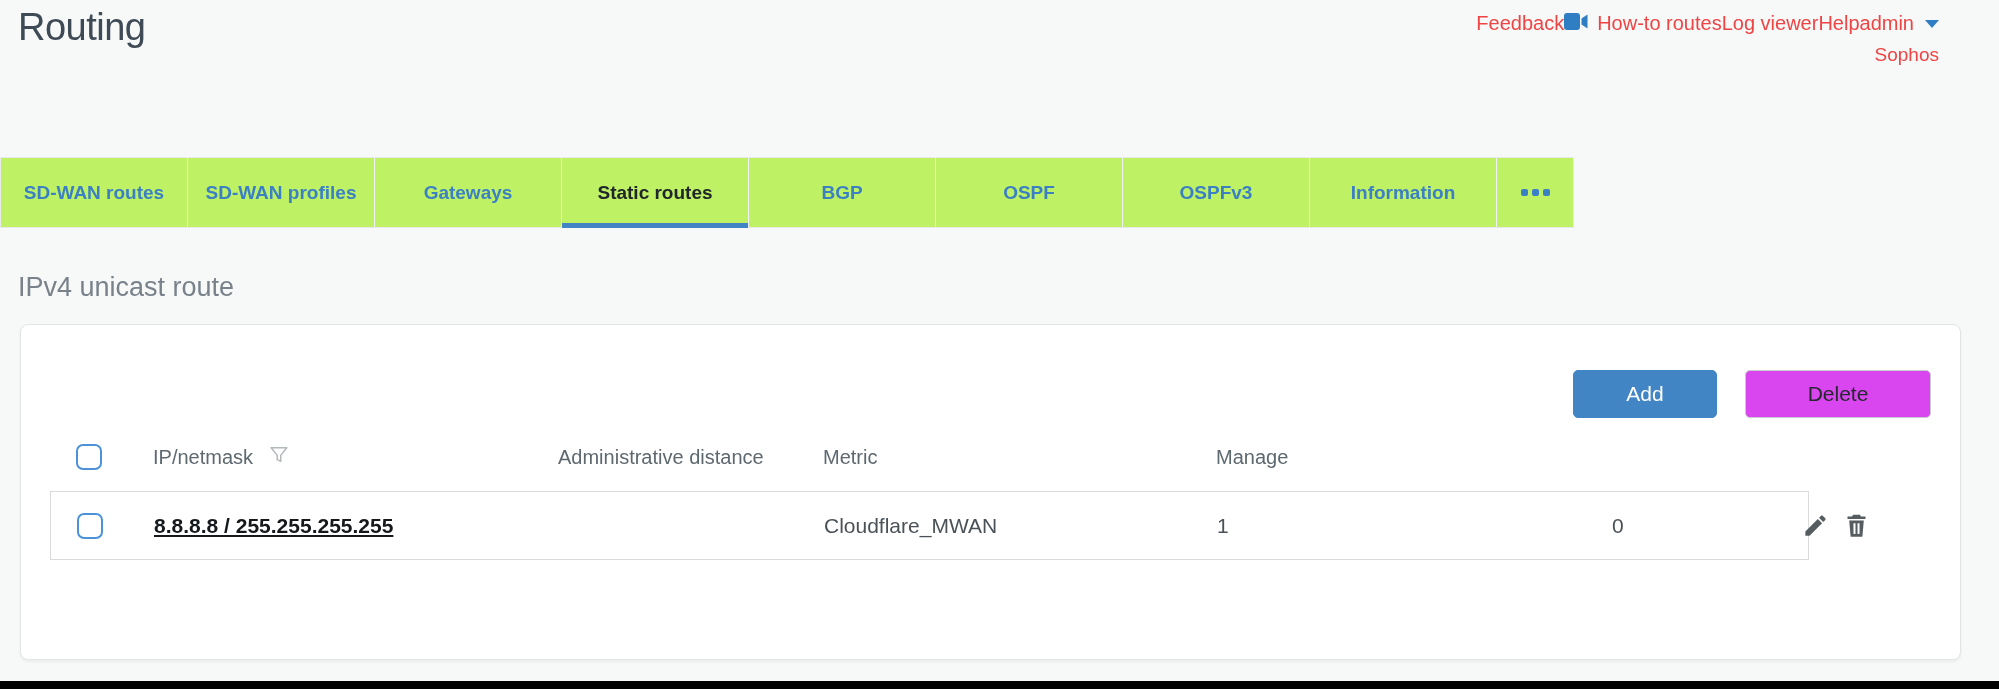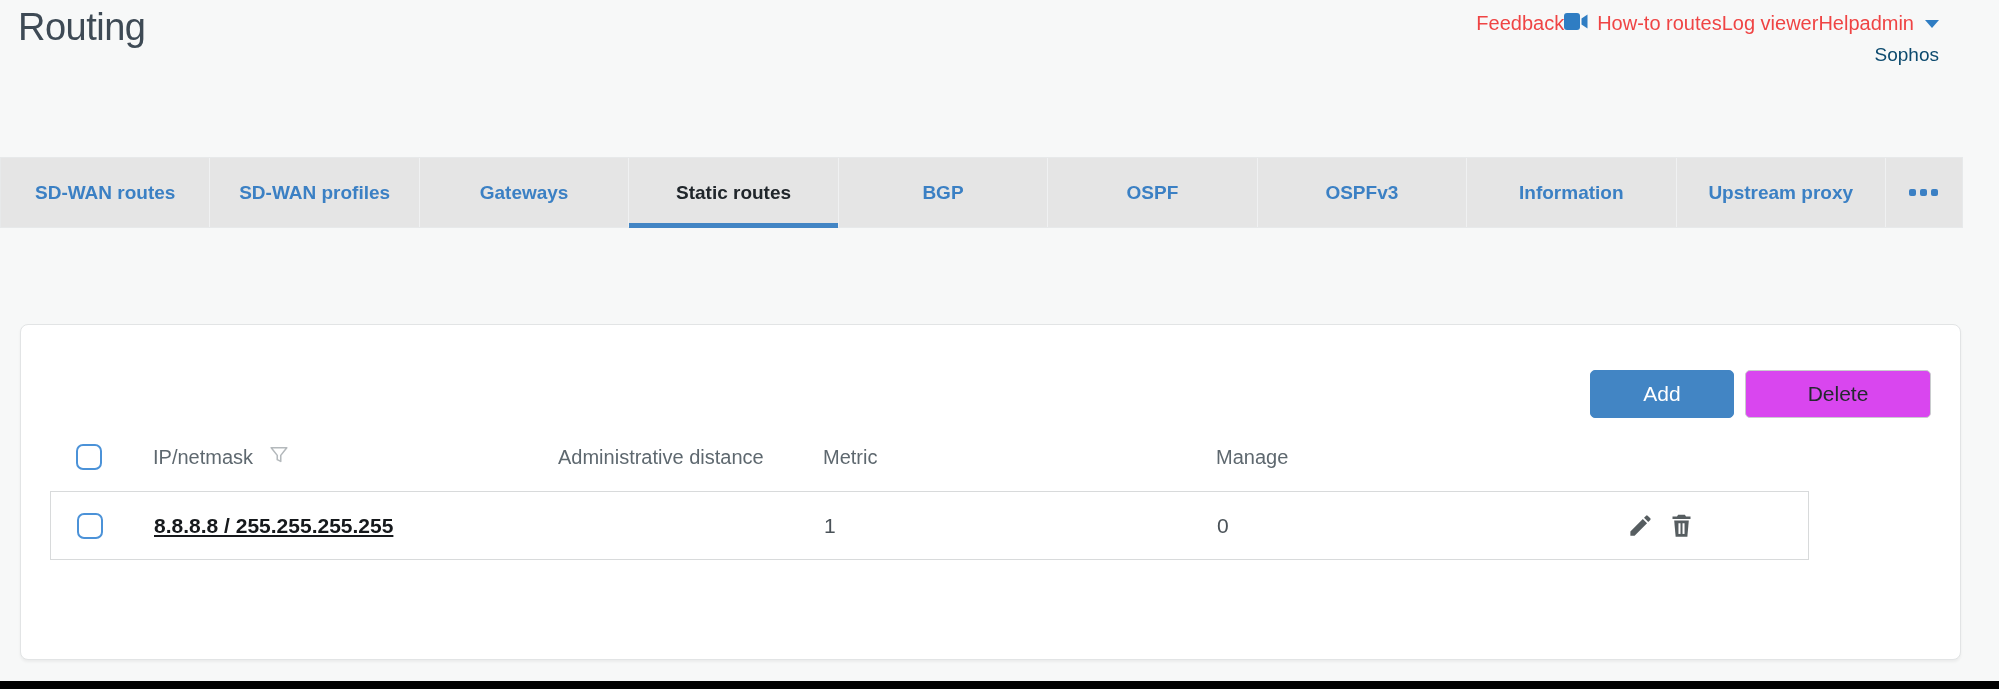--- a/index.html
+++ b/index.html
@@ -6,39 +6,39 @@
   html,body { width:1999px; height:689px; }
   body { font-family:"Liberation Sans", sans-serif; background:#f7f8f8; position:relative; overflow:hidden; }
 
   .page { position:relative; width:1999px; height:689px; background:#f7f8f8; }
 
   
   .page-title { position:absolute; left:18px; top:6px; font-size:38px; font-weight:400; color:#3e4a55; letter-spacing:-0.5px; }
   .top-nav { position:absolute; top:12px; right:60px; display:flex; align-items:center; font-size:20px; font-weight:500; color:#ef4444; }
   .top-nav .nav-item { display:flex; align-items:center; gap:9px; cursor:pointer; white-space:nowrap; }
   .caret-down { width:0; height:0; border-left:7px solid transparent; border-right:7px solid transparent; border-top:8px solid #2f7dc3; margin-left:2px; }
-  .org-label { position:absolute; top:44px; right:60px; font-size:19px; color:#0c4a6e; }
+  .org-label { position:absolute; top:44px; right:60px; font-size:19px; color:#ef4444; }
 
   
-  .tabbar { position:absolute; left:0; top:157px; width:1963px; height:71px; background:#e5e5e5;
+  .tabbar { position:absolute; left:0; top:157px; width:1574px; height:71px; background:#bef264;
             border:1px solid #e7e9ea; display:flex; }
   .tab { flex:1 1 0; position:relative; display:flex; align-items:center; justify-content:center;
          font-size:19px; font-weight:700; color:#3b80c4; border-right:1px solid #f0f1f2; cursor:pointer; white-space:nowrap; }
   .tab.active { color:#20262b; }
   .tab.active::after { content:""; position:absolute; left:0; right:0; bottom:-1px; height:5px; background:#4285c4; }
   .tab-more { flex:0 0 76px; display:flex; align-items:center; justify-content:center; gap:4px; cursor:pointer; }
   .tab-more .dot { width:7px; height:7px; border-radius:2px; background:#3b80c4; }
 
   
   .section-heading { position:absolute; left:18px; top:272px; font-size:27px; font-weight:400; color:#79828b; }
 
   .card { position:absolute; left:20px; top:324px; width:1941px; height:336px; background:#ffffff;
           border:1px solid #e2e4e5; border-radius:8px; box-shadow:0 2px 3px rgba(0,0,0,0.05); }
 
-  .toolbar { position:absolute; top:45px; right:29px; display:flex; gap:11px; }
+  .toolbar { position:absolute; top:45px; right:29px; display:flex; gap:28px; }
   .btn { height:48px; border-radius:5px; font-size:21px; font-family:"Liberation Sans", sans-serif; cursor:pointer; }
   .btn-add { width:144px; background:#4285c4; border:1px solid #4285c4; color:#ffffff; font-weight:500; }
   .btn-delete { width:186px; background:#d946ef; border:1px solid #c9cccd; color:#24292e; font-weight:400;text-align:center; }
 
   
   .grid-cols { display:grid; grid-template-columns:103px 405px 265px 393px 395px 175px 1fr; align-items:center; }
   .thead { position:absolute; left:29px; width:1882px; top:106px; height:52px; color:#5e686f; font-size:20px; }
   .th { display:flex; align-items:center; gap:15px; white-space:nowrap; }
   .cb-cell { padding-left:26px; }
   .checkbox { width:26px; height:26px; border:2.5px solid #4b92d8; border-radius:7px; background:#fff; cursor:pointer; }
@@ -103,30 +103,28 @@
       </div>
     <div class="tab">
         <span>OSPF</span>
       </div>
     <div class="tab">
         <span>OSPFv3</span>
       </div>
     <div class="tab">
         <span>Information</span>
       </div>
-    <div class="tab">
-        <span>Upstream proxy</span>
-      </div>
     <div class="tab-more">
       <span class="dot"></span>
         <span class="dot"></span>
         <span class="dot"></span>
     </div>
   </div>
 
+  <div class="section-heading">IPv4 unicast route</div>
 
   <div class="card">
 
     <div class="toolbar">
       <button class="btn btn-add">Add</button>
       <button class="btn btn-delete">Delete</button>
     </div>
 
     <div class="thead grid-cols">
       <div class="cb-cell">
@@ -152,20 +150,21 @@
     </div>
 
     <div class="trow grid-cols">
       <div class="cb-cell">
         <div class="checkbox"></div>
       </div>
       <div>
         <span class="route-link">8.8.8.8 / 255.255.255.255</span>
       </div>
       <div></div>
+      <div>Cloudflare_MWAN</div>
       <div>1</div>
       <div>0</div>
       <div class="manage-cell">
         <span class="icon-btn">
           <svg width="27" height="27" viewBox="0 0 24 24">
               <path d="M3 17.25V21h3.75L17.81 9.94l-3.75-3.75L3 17.25zM20.71 7.04c.39-.39.39-1.02 0-1.41l-2.34-2.34a.9959.9959 0 0 0-1.41 0l-1.83 1.83 3.75 3.75 1.83-1.83z" fill="#565d60"></path>
             </svg>
         </span>
         <span class="icon-btn">
           <svg width="27" height="27" viewBox="0 0 24 24">

